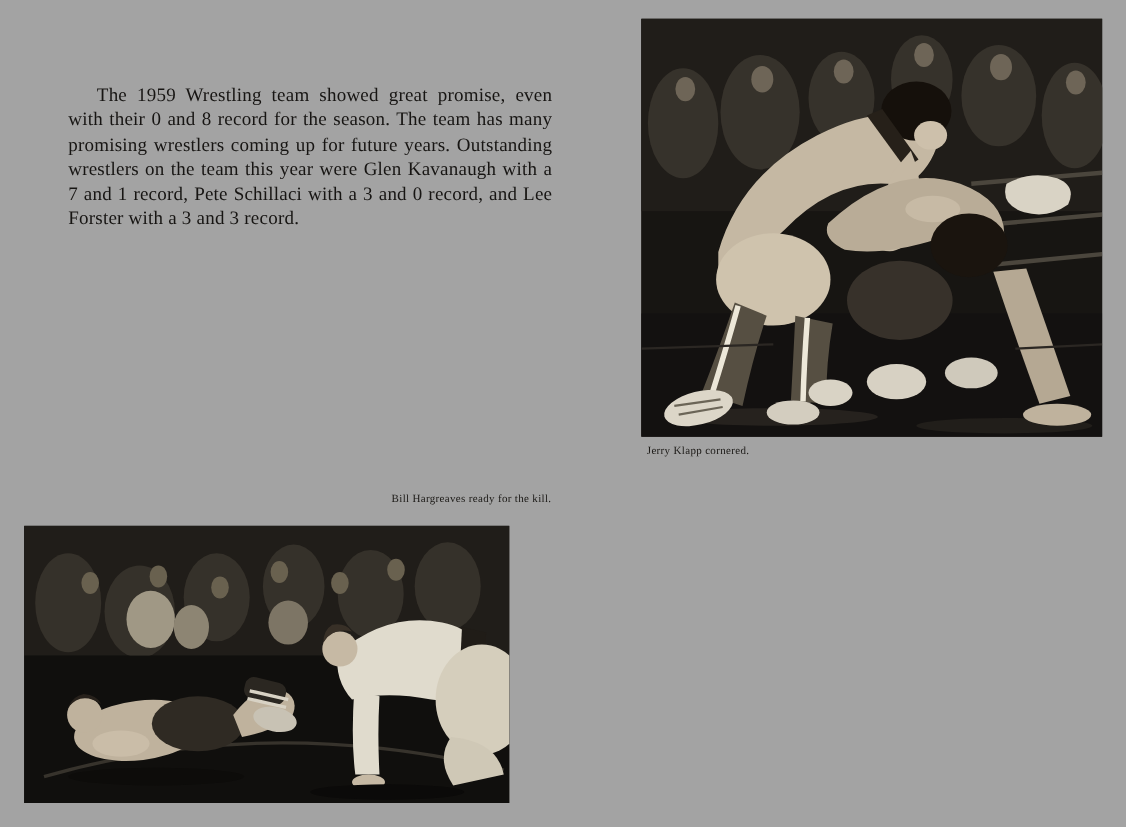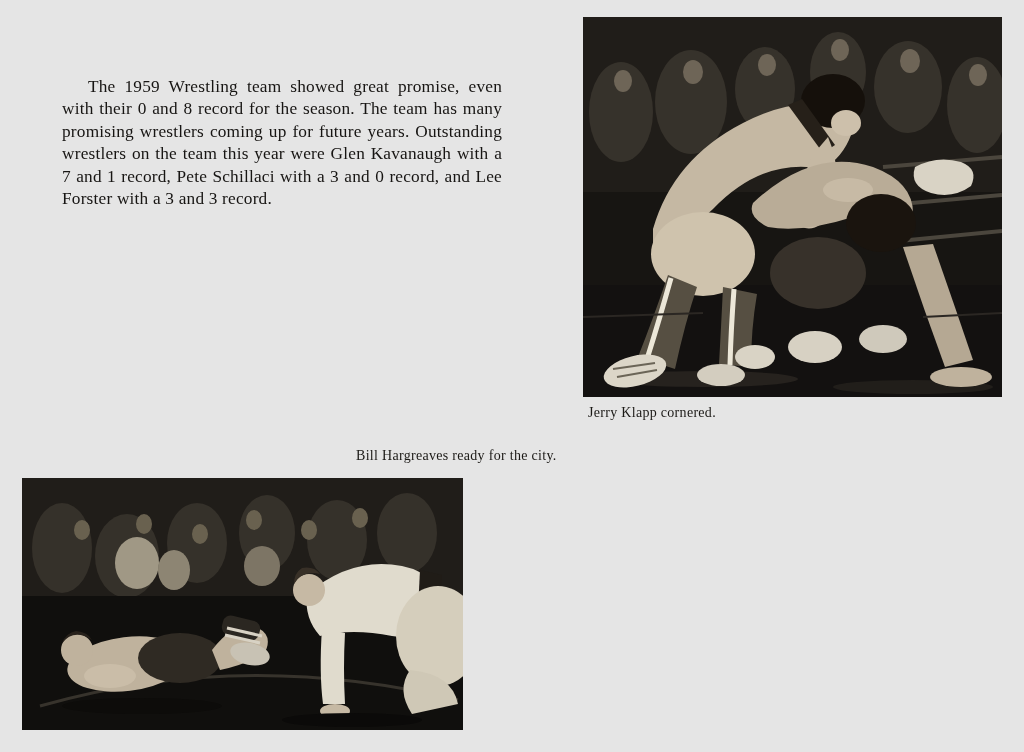--- a/index.html
+++ b/index.html
@@ -4,21 +4,21 @@
 <style>
   html, body {
     margin: 0;
     padding: 0;
     background: #ffffff;
   }
   .page {
     position: relative;
     width: 1024px;
     height: 752px;
-    background: #e5e5e5;
+    background: #a3a3a3;
     overflow: hidden;
     font-family: "Liberation Serif", serif;
   }
   .body-text {
     position: absolute;
     left: 62px;
     top: 76px;
     width: 440px;
     font-size: 17.3px;
     line-height: 22.4px;
@@ -46,21 +46,21 @@
     height: 380px;
   }
   .photo-bottom-left {
     left: 22px;
     top: 478px;
     width: 441px;
     height: 252px;
   }
   .caption {
     position: absolute;
-    font-size: 14px;
+    font-size: 10px;
     color: #1b1916;
     letter-spacing: 0.3px;
     white-space: nowrap;
   }
   .caption-jerry {
     left: 588px;
     top: 405px;
   }
   .caption-bill {
     left: 356px;
@@ -140,21 +140,21 @@
       <ellipse cx="300" cy="322" rx="24" ry="14" fill="#cfc9bb"></ellipse>
       <ellipse cx="172" cy="340" rx="20" ry="12" fill="#d9d3c5"></ellipse>
 
       <path d="M0,300 L120,296" stroke="#2b2723" stroke-width="2"></path>
       <path d="M340,300 L419,296" stroke="#2b2723" stroke-width="2"></path>
     </svg>
   </figure>
 
   <figcaption class="caption caption-jerry">Jerry Klapp cornered.</figcaption>
 
-  <figcaption class="caption caption-bill">Bill Hargreaves ready for the city.</figcaption>
+  <figcaption class="caption caption-bill">Bill Hargreaves ready for the kill.</figcaption>
 
   <figure class="photo photo-bottom-left" style="margin:0">
     <svg viewBox="0 0 441 252" preserveAspectRatio="none">
 
       <rect width="441" height="252" fill="#191713"></rect>
       <rect width="441" height="118" fill="#201d19"></rect>
 
       <g fill="#35312a">
         <ellipse cx="40" cy="70" rx="30" ry="45"></ellipse>
         <ellipse cx="105" cy="78" rx="32" ry="42"></ellipse>

